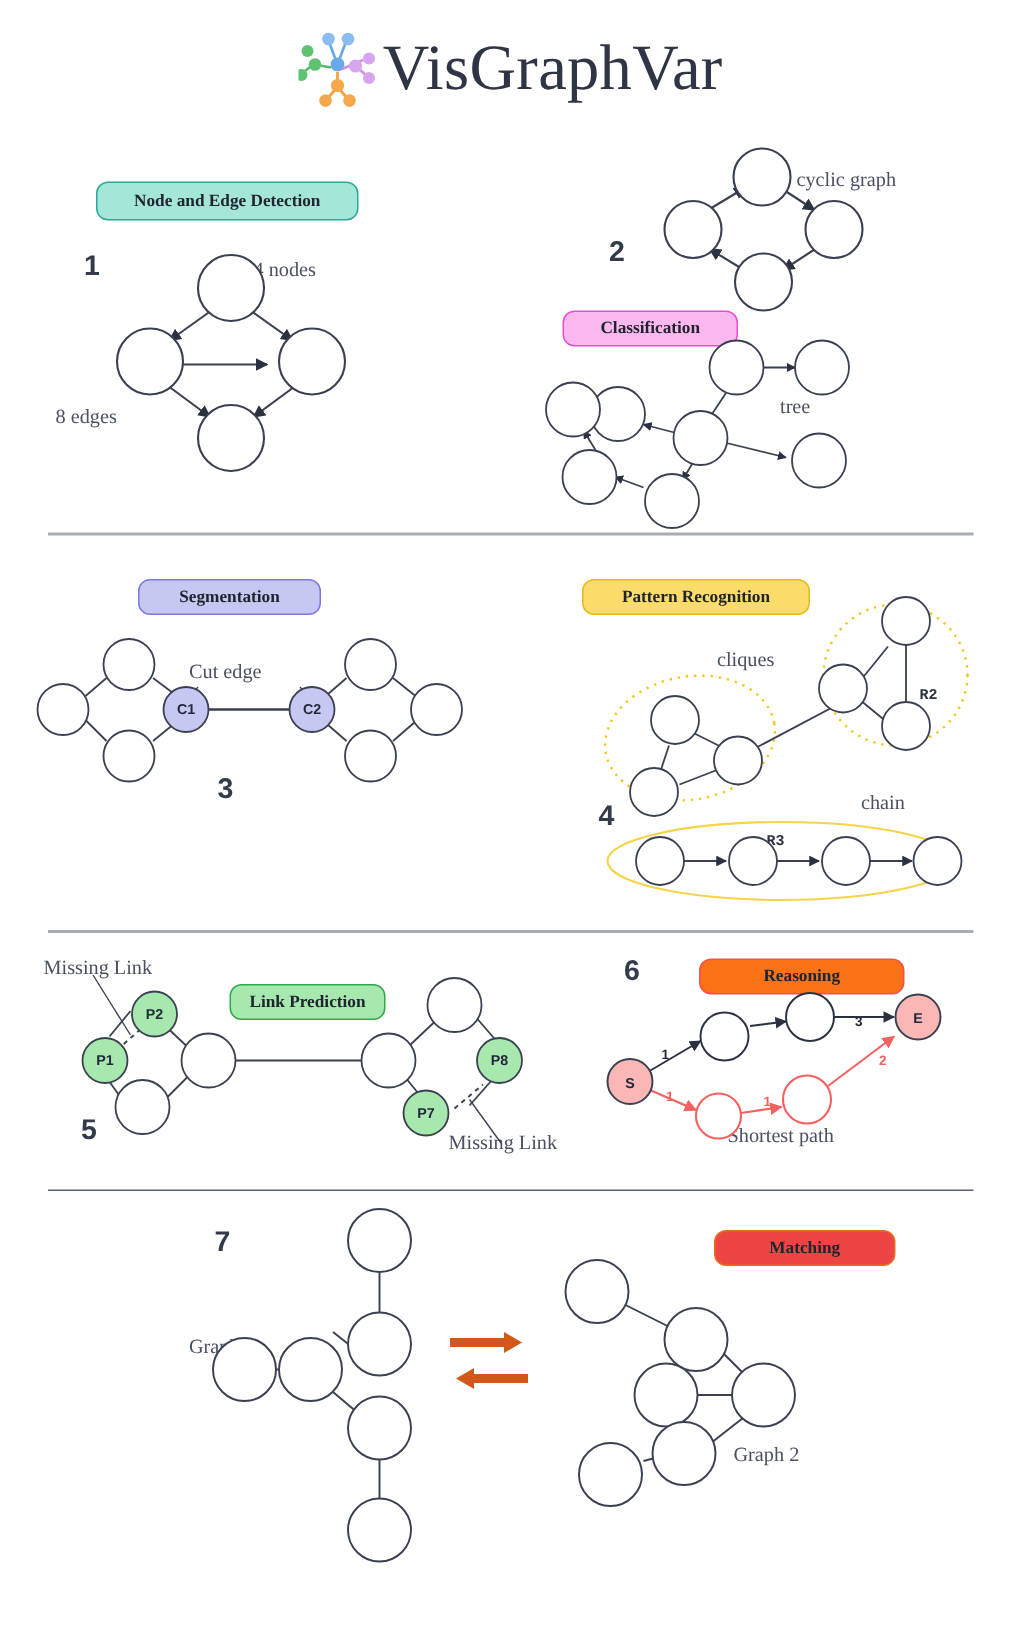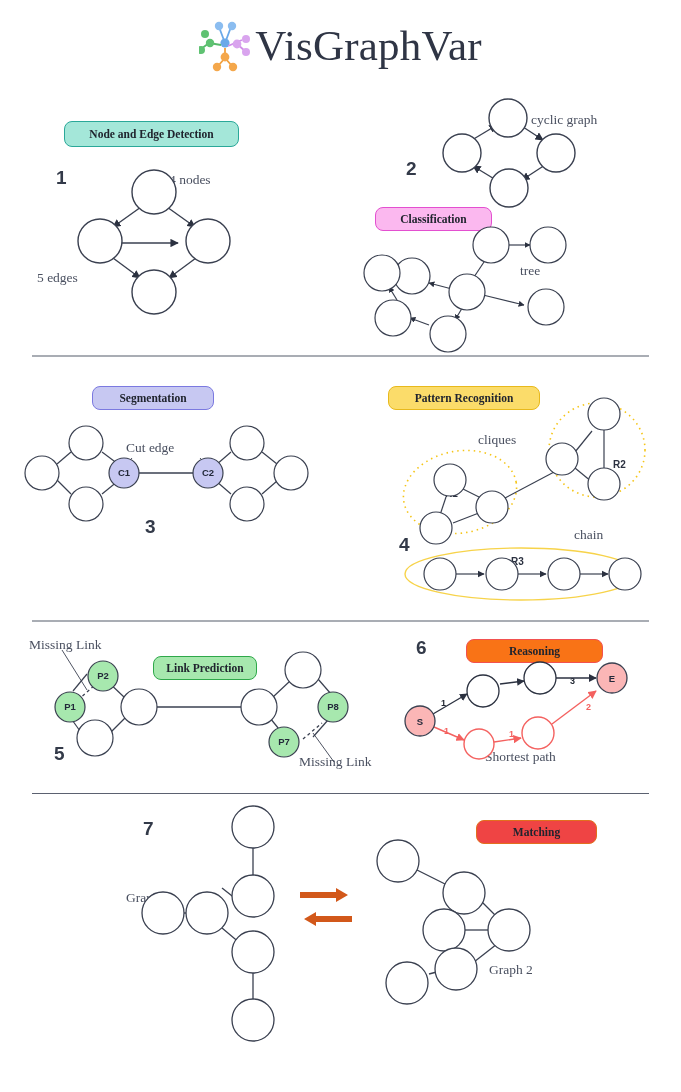--- a/index.html
+++ b/index.html
@@ -75,21 +75,21 @@
   }
   .num {
     position: absolute;
     font-family: "Liberation Sans", sans-serif;
     font-size: 19px;
     font-weight: 700;
     color: #333a49;
   }
   .rtag {
     position: absolute;
-    font-family: Liberation Sans, sans-serif;
+    font-family: Liberation Mono, monospace;
     font-size: 10px;
     font-weight: 700;
     color: #2b3140;
   }
   .wt {
     position: absolute;
     font-family: "Liberation Sans", sans-serif;
     font-size: 9px;
     font-weight: 700;
   }
@@ -159,21 +159,21 @@
   <div class="badge" style="left:388px; top:386px; width:152px; height:24px; background:#fbdc6a; border-color:#e8b91c;">Pattern Recognition</div>
 
   <div class="badge" style="left:153px; top:639px; width:104px; height:24px; background:#a7e8ae; border-color:#2fa84a;margin-top:17px;">Link Prediction</div>
 
   <div class="badge" style="left:466px; top:639px; width:137px; height:24px; background:#f97316; border-color:#f2514f;">Reasoning</div>
 
   <div class="badge" style="left:476px; top:820px; width:121px; height:24px; background:#ef4444; border-color:#e2701d;text-align:right;">Matching</div>
 
   <div class="num" style="left:56px;  top:167px;">1</div>
   <div class="lbl" style="left:169px; top:172px;">4 nodes</div>
-  <div class="lbl" style="left:37px;  top:270px;">5 edges</div>
+  <div class="lbl" style="left:37px;  top:270px;">8 edges</div>
 
   <div class="num" style="left:406px; top:158px;">2</div>
   <div class="lbl" style="left:531px; top:112px;">cyclic graph</div>
   <div class="lbl" style="left:520px; top:263px;">tree</div>
 
   <div class="num" style="left:145px; top:516px;">3</div>
   <div class="lbl" style="left:126px; top:440px;">Cut edge</div>
 
   <div class="num" style="left:399px; top:534px;">4</div>
   <div class="lbl" style="left:478px; top:432px;">cliques</div>

